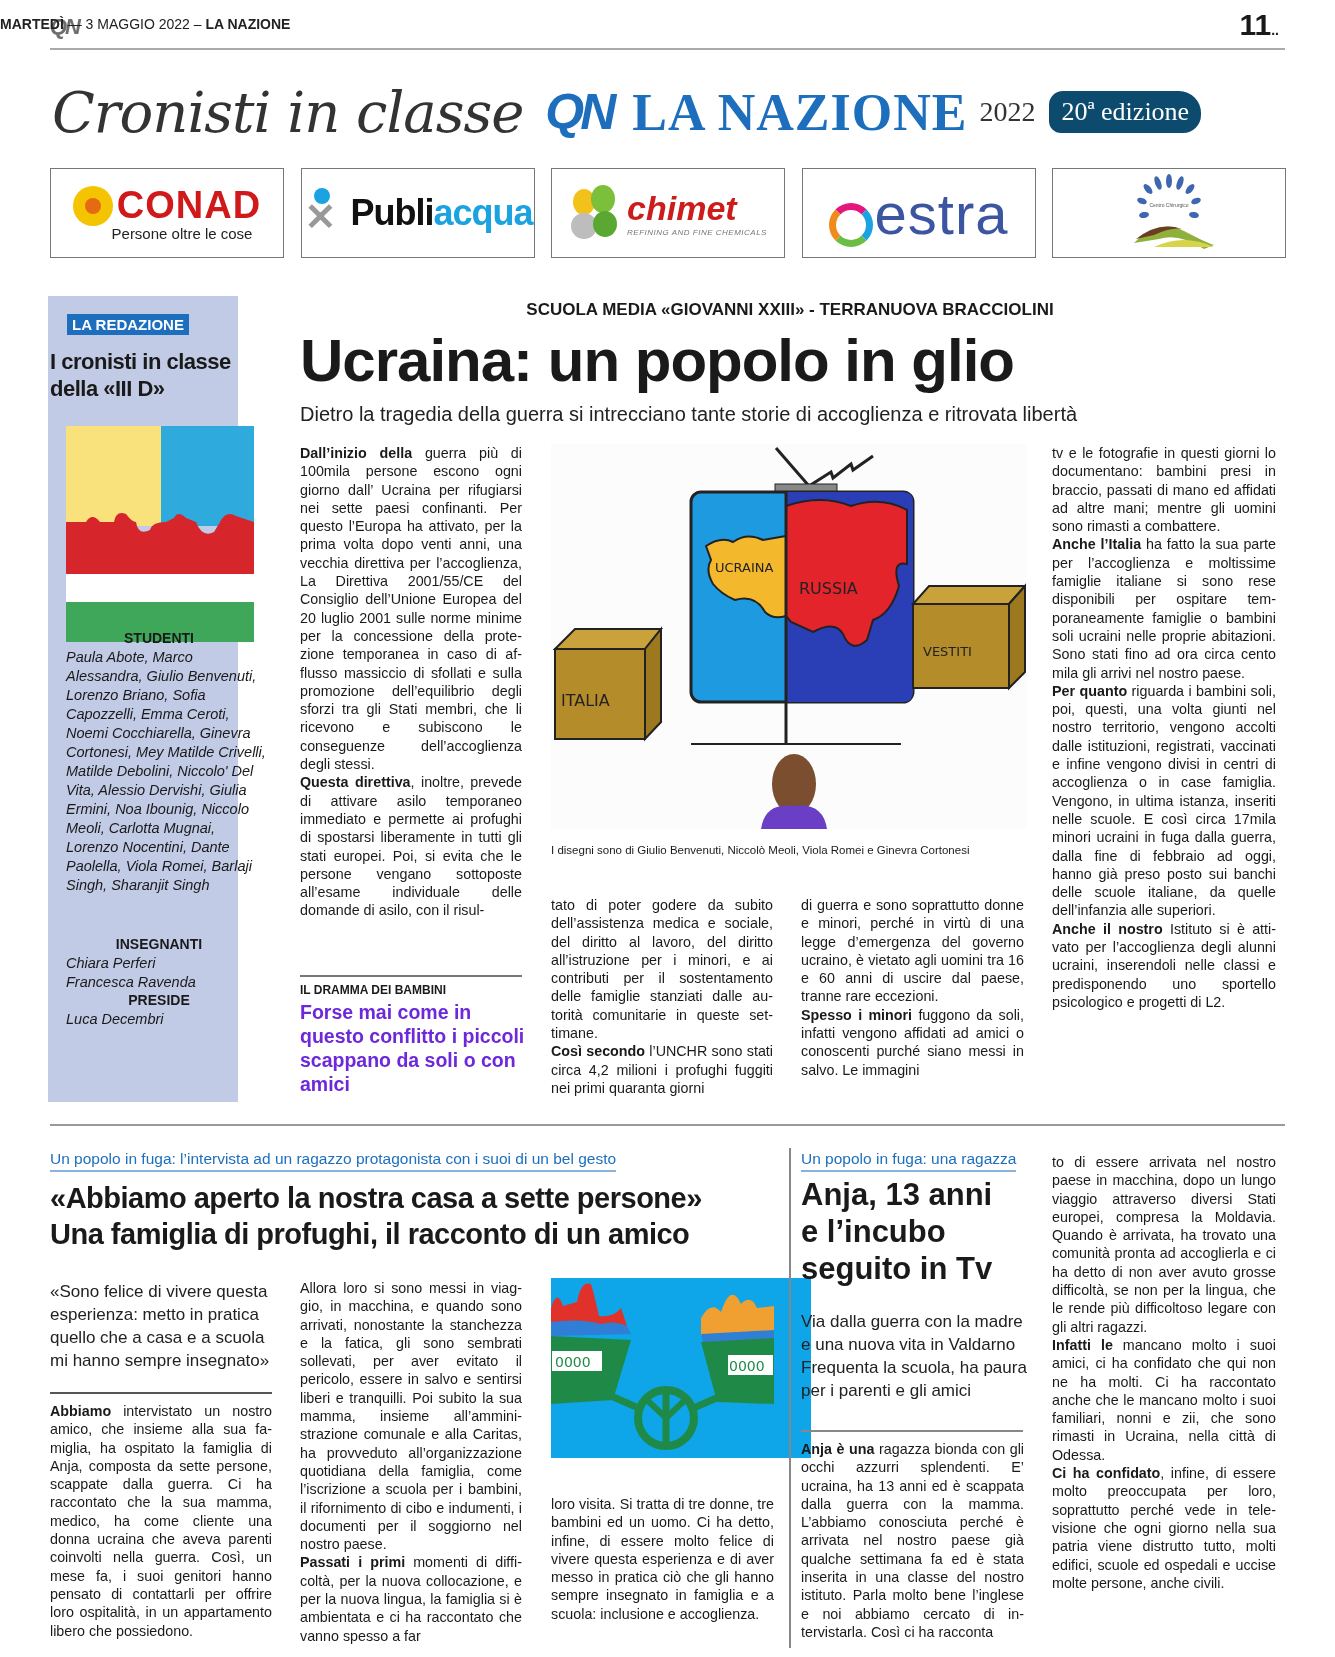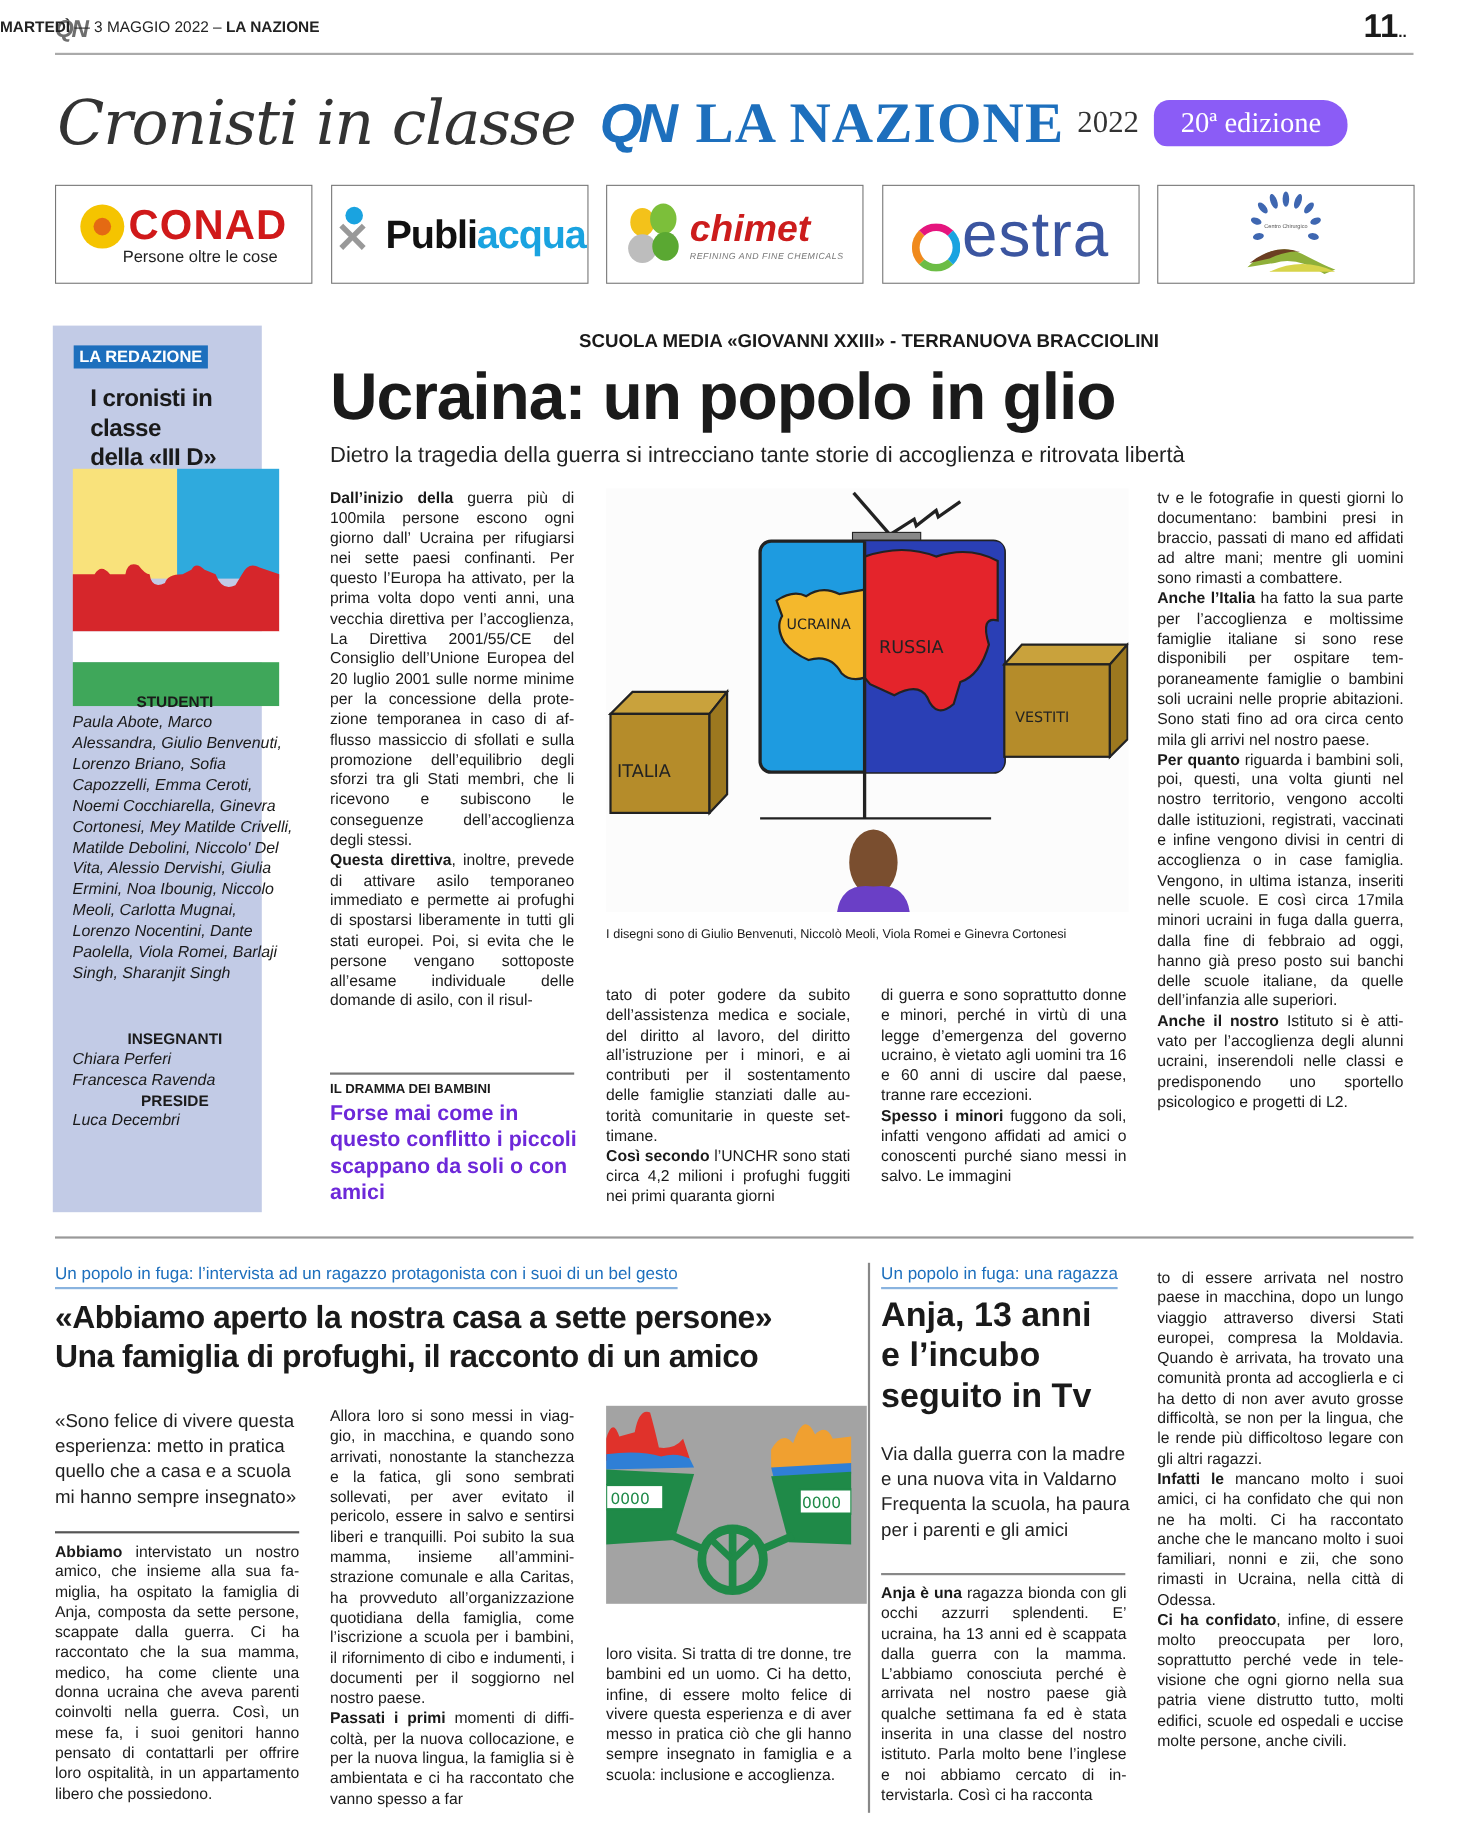--- a/index.html
+++ b/index.html
@@ -11,21 +11,21 @@
   .dateline b { font-weight: bold; }
   .pageno { right: 56px; top: 8px; font-size: 30px; font-weight: bold; }
   .pageno span { font-size: 14px; }
   .topline { left: 50px; width: 1235px; top: 48px; height: 2px; background: #aaa; }
   
   .banner { left: 52px; top: 72px; height: 80px; width: 1240px; display: flex; align-items: center; }
   .cronisti { font-family: "DejaVu Serif", serif; font-size: 56px; color: #333; letter-spacing: -1px; font-style: italic; }
   .qn-big { margin-left: 22px; font-size: 50px; font-weight: bold; font-style: italic; color: #1d6fbd; letter-spacing: -4px; }
   .lanazione { margin-left: 20px; font-family: "Liberation Serif", serif; font-weight: bold; font-size: 52px; color: #1d6fbd; letter-spacing: 1px; }
   .year { margin-left: 12px; font-family: "Liberation Serif", serif; font-size: 28px; color: #333; }
-  .edizione { margin-left: 14px; background: #8b5cf6; color: #fff; font-family: "Liberation Serif", serif; font-size: 26px; padding: 6px 24px; border-radius: 14px 22px 18px 12px; }
+  .edizione { margin-left: 14px; background: #0c4a6e; color: #fff; font-family: "Liberation Serif", serif; font-size: 26px; padding: 6px 12px; border-radius: 14px 22px 18px 12px; }
   
   .sponsors { left: 50px; top: 168px; width: 1236px; height: 90px; display: flex; justify-content: space-between; }
   .sponsor { width: 234px; height: 90px; border: 1.5px solid #777; display: flex; align-items: center; justify-content: center; flex-direction: column; }
   .conad-row { display: flex; align-items: center; }
   .flower { width: 40px; height: 40px; border-radius: 50%; background: #f5c400; position: relative; margin-right: 4px; }
   .flower::after { content: ""; position: absolute; left: 12px; top: 12px; width: 16px; height: 16px; border-radius: 50%; background: #e46a13; }
   .conad-txt { font-size: 38px; font-weight: bold; color: #d0191a; letter-spacing: 1px; }
   .conad-sub { font-size: 15px; color: #222; margin-top: -2px; margin-left: 30px; }
   .publi { display: flex; align-items: center; font-size: 36px; font-weight: bold; }
   .publi .man { width: 40px; height: 50px; position: relative; margin-right: 8px; }
@@ -37,21 +37,21 @@
   .chimet .leaf { width: 54px; height: 60px; position: relative; margin-right: 4px; }
   .chimet .leaf i { position: absolute; border-radius: 50%; }
   .chimet .txt { font-size: 34px; font-weight: bold; font-style: italic; color: #cc1c1c; }
   .chimet .sub { font-size: 8px; color: #777; font-style: italic; letter-spacing: 0.5px; }
   .estra { display: flex; align-items: flex-end; font-size: 58px; color: #3b55a0; letter-spacing: 1px; }
   .estra .ring { width: 44px; height: 44px; border-radius: 50%; border: 7px solid; border-color: #e5157e #1aa3e0 #6cbd45 #f08a1d; margin-right: 2px; }
   .ctc { position: relative; width: 110px; height: 80px; }
   
   .redaz { left: 48px; top: 296px; width: 190px; height: 806px; background: #c2cbe6; }
   .redaz .tag { position: absolute; left: 19px; top: 18px; background: #1d6fbd; color: #fff; font-weight: bold; font-size: 15px; padding: 2px 5px; }
-  .redaz .title { position: absolute; left: 34px; top: 52px; font-weight: bold; font-size: 22px; line-height: 27px; letter-spacing: -0.5px; }
+  .redaz .title { position: absolute; left: 2px; top: 52px; font-weight: bold; font-size: 22px; line-height: 27px; letter-spacing: -0.5px; }
   .flag { position: absolute; left: 18px; top: 130px; width: 188px; height: 216px; }
   .redaz .sect { position: absolute; left: 0; width: 222px; text-align: center; font-weight: bold; font-size: 14px; }
   .redaz .names { position: absolute; left: 18px; width: 200px; font-style: italic; font-size: 14.5px; line-height: 19px; }
   
   .kicker { left: 290px; width: 1000px; top: 300px; text-align: center; font-weight: bold; font-size: 17px; }
   .headline { left: 300px; top: 326px; font-weight: bold; font-size: 60px; letter-spacing: -1px; }
   .subhead { left: 300px; top: 403px; font-size: 20px; color: #222; }
   .col { font-size: 14.3px; line-height: 18.3px; text-align: justify; hyphens: manual; }
   .col b { font-weight: bold; margin-top: 32px; }
   .c1 { left: 300px; top: 444px; width: 222px; }
@@ -65,21 +65,21 @@
   .side-head { left: 300px; top: 1000px; width: 230px; font-weight: bold; font-size: 19.5px; line-height: 24px; color: #6d28d9; }
   .midrule { left: 50px; top: 1124px; width: 1235px; height: 1.5px; background: #999; }
   
   .bkicker { left: 50px; top: 1150px; font-size: 15.5px; color: #1d6fbd; border-bottom: 2px solid #89b3df; padding-bottom: 2px; }
   .bhead { left: 50px; top: 1180px; font-weight: bold; font-size: 29px; line-height: 36px; letter-spacing: -0.5px; }
   .quote { left: 50px; top: 1280px; width: 225px; font-size: 17px; line-height: 23px; color: #222; }
   .quote-rule { left: 50px; top: 1392px; width: 222px; height: 1.5px; background: #555; }
   .b1c { left: 50px; top: 1402px; width: 222px; }
   .b2c { left: 300px; top: 1279px; width: 222px; }
   .b3c { left: 551px; top: 1495px; width: 223px; }
-  .drawing2 { left: 551px; top: 1278px; width: 237px; height: 180px; background: #a3a3a3; overflow: hidden; }
+  .drawing2 { left: 551px; top: 1278px; width: 260px; height: 180px; background: #0ea5e9; overflow: hidden; }
   .vrule { left: 789px; top: 1148px; width: 1.5px; height: 500px; background: #888; }
   .akicker { left: 801px; top: 1150px; font-size: 15.5px; color: #1d6fbd; border-bottom: 2px solid #89b3df; padding-bottom: 2px; }
   .ahead { left: 801px; top: 1176px; font-weight: bold; font-size: 31px; line-height: 37px; }
   .asub { left: 801px; top: 1310px; width: 230px; font-size: 17px; line-height: 23px; color: #222; }
   .arule { left: 801px; top: 1430px; width: 222px; height: 1.5px; background: #888; }
   .a1c { left: 801px; top: 1440px; width: 223px; }
   .a2c { left: 1052px; top: 1153px; width: 224px; }
 </style>
 </head>
 <body>

